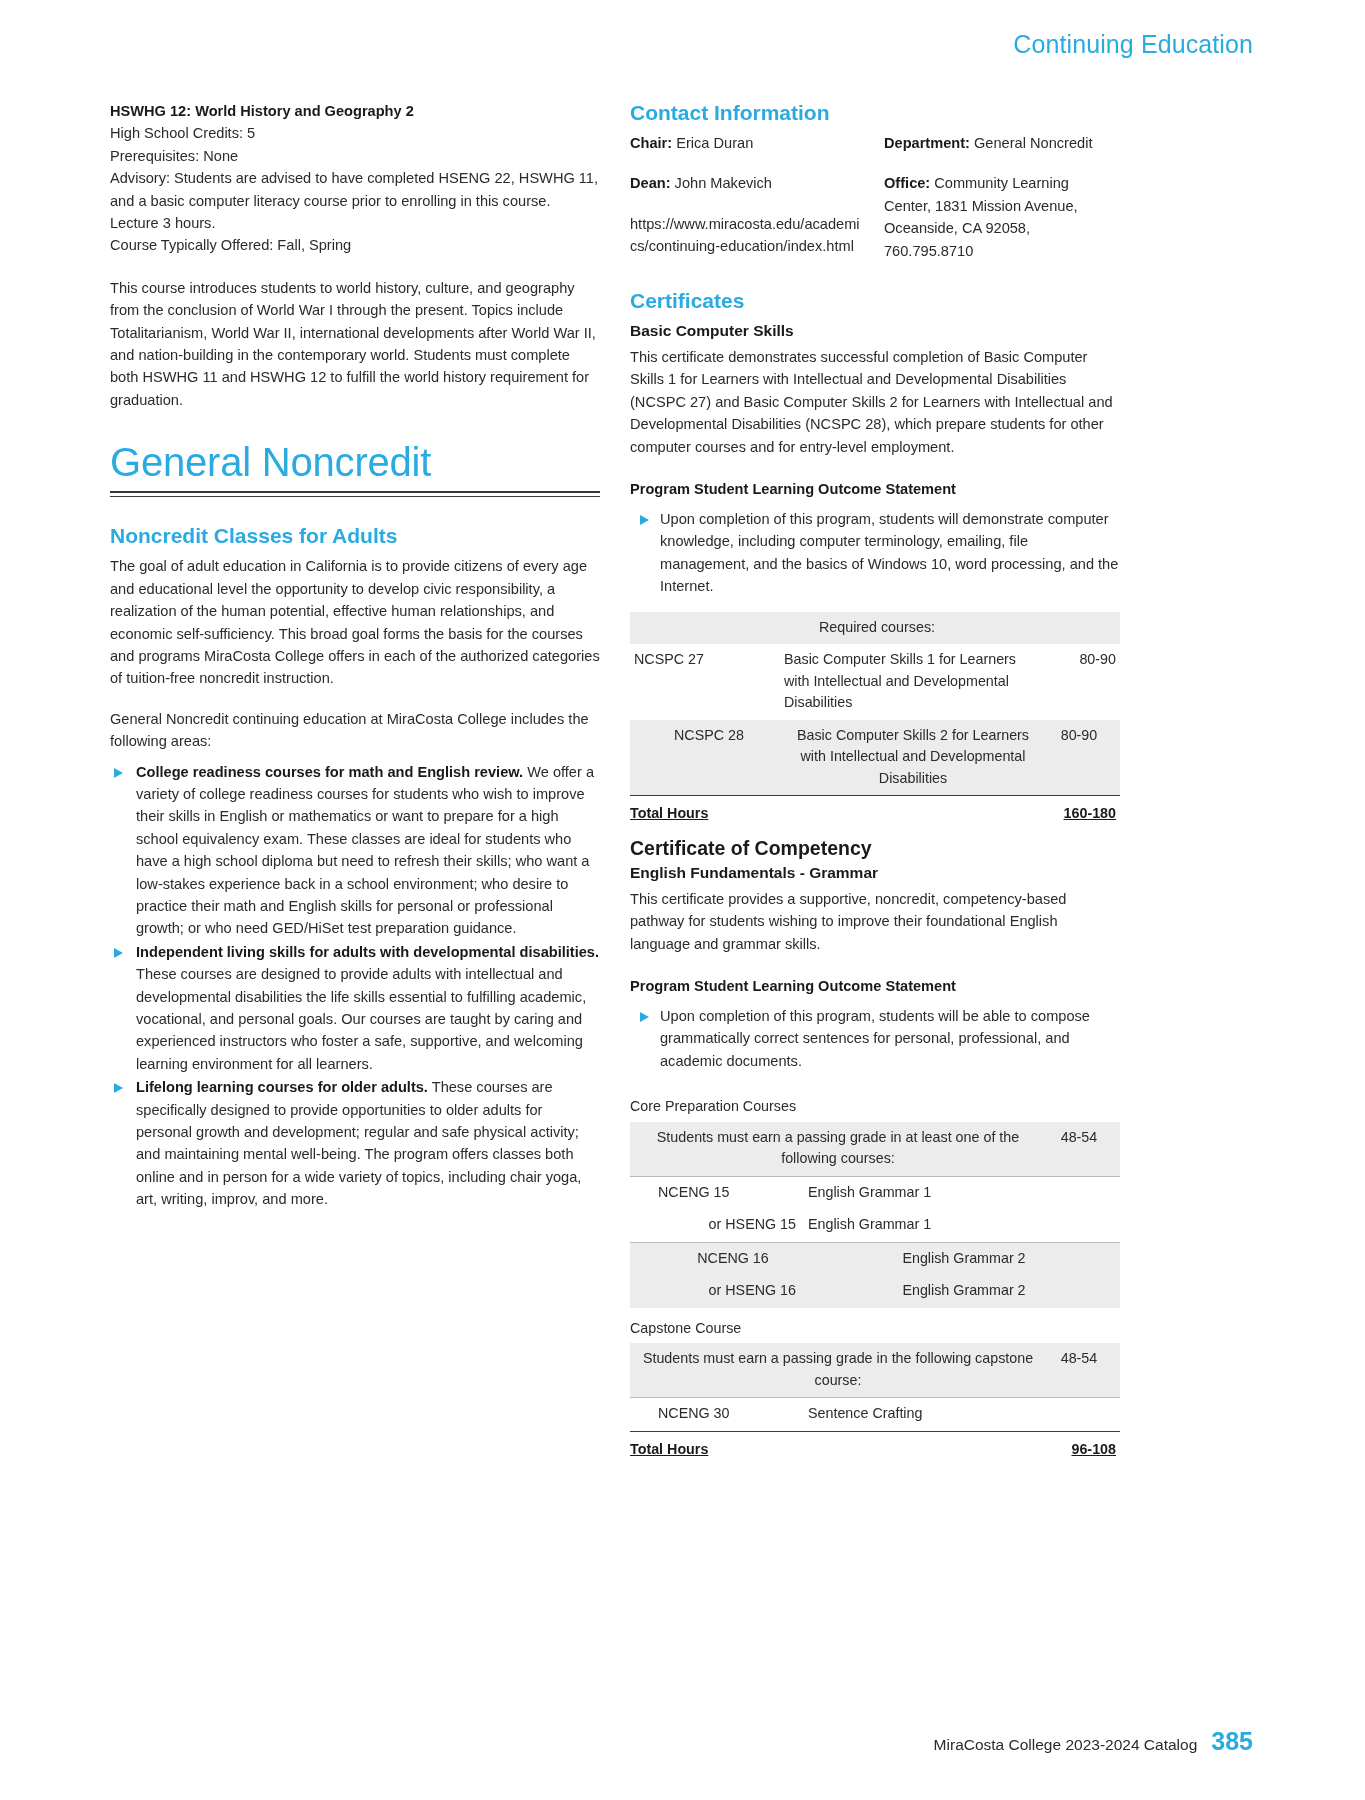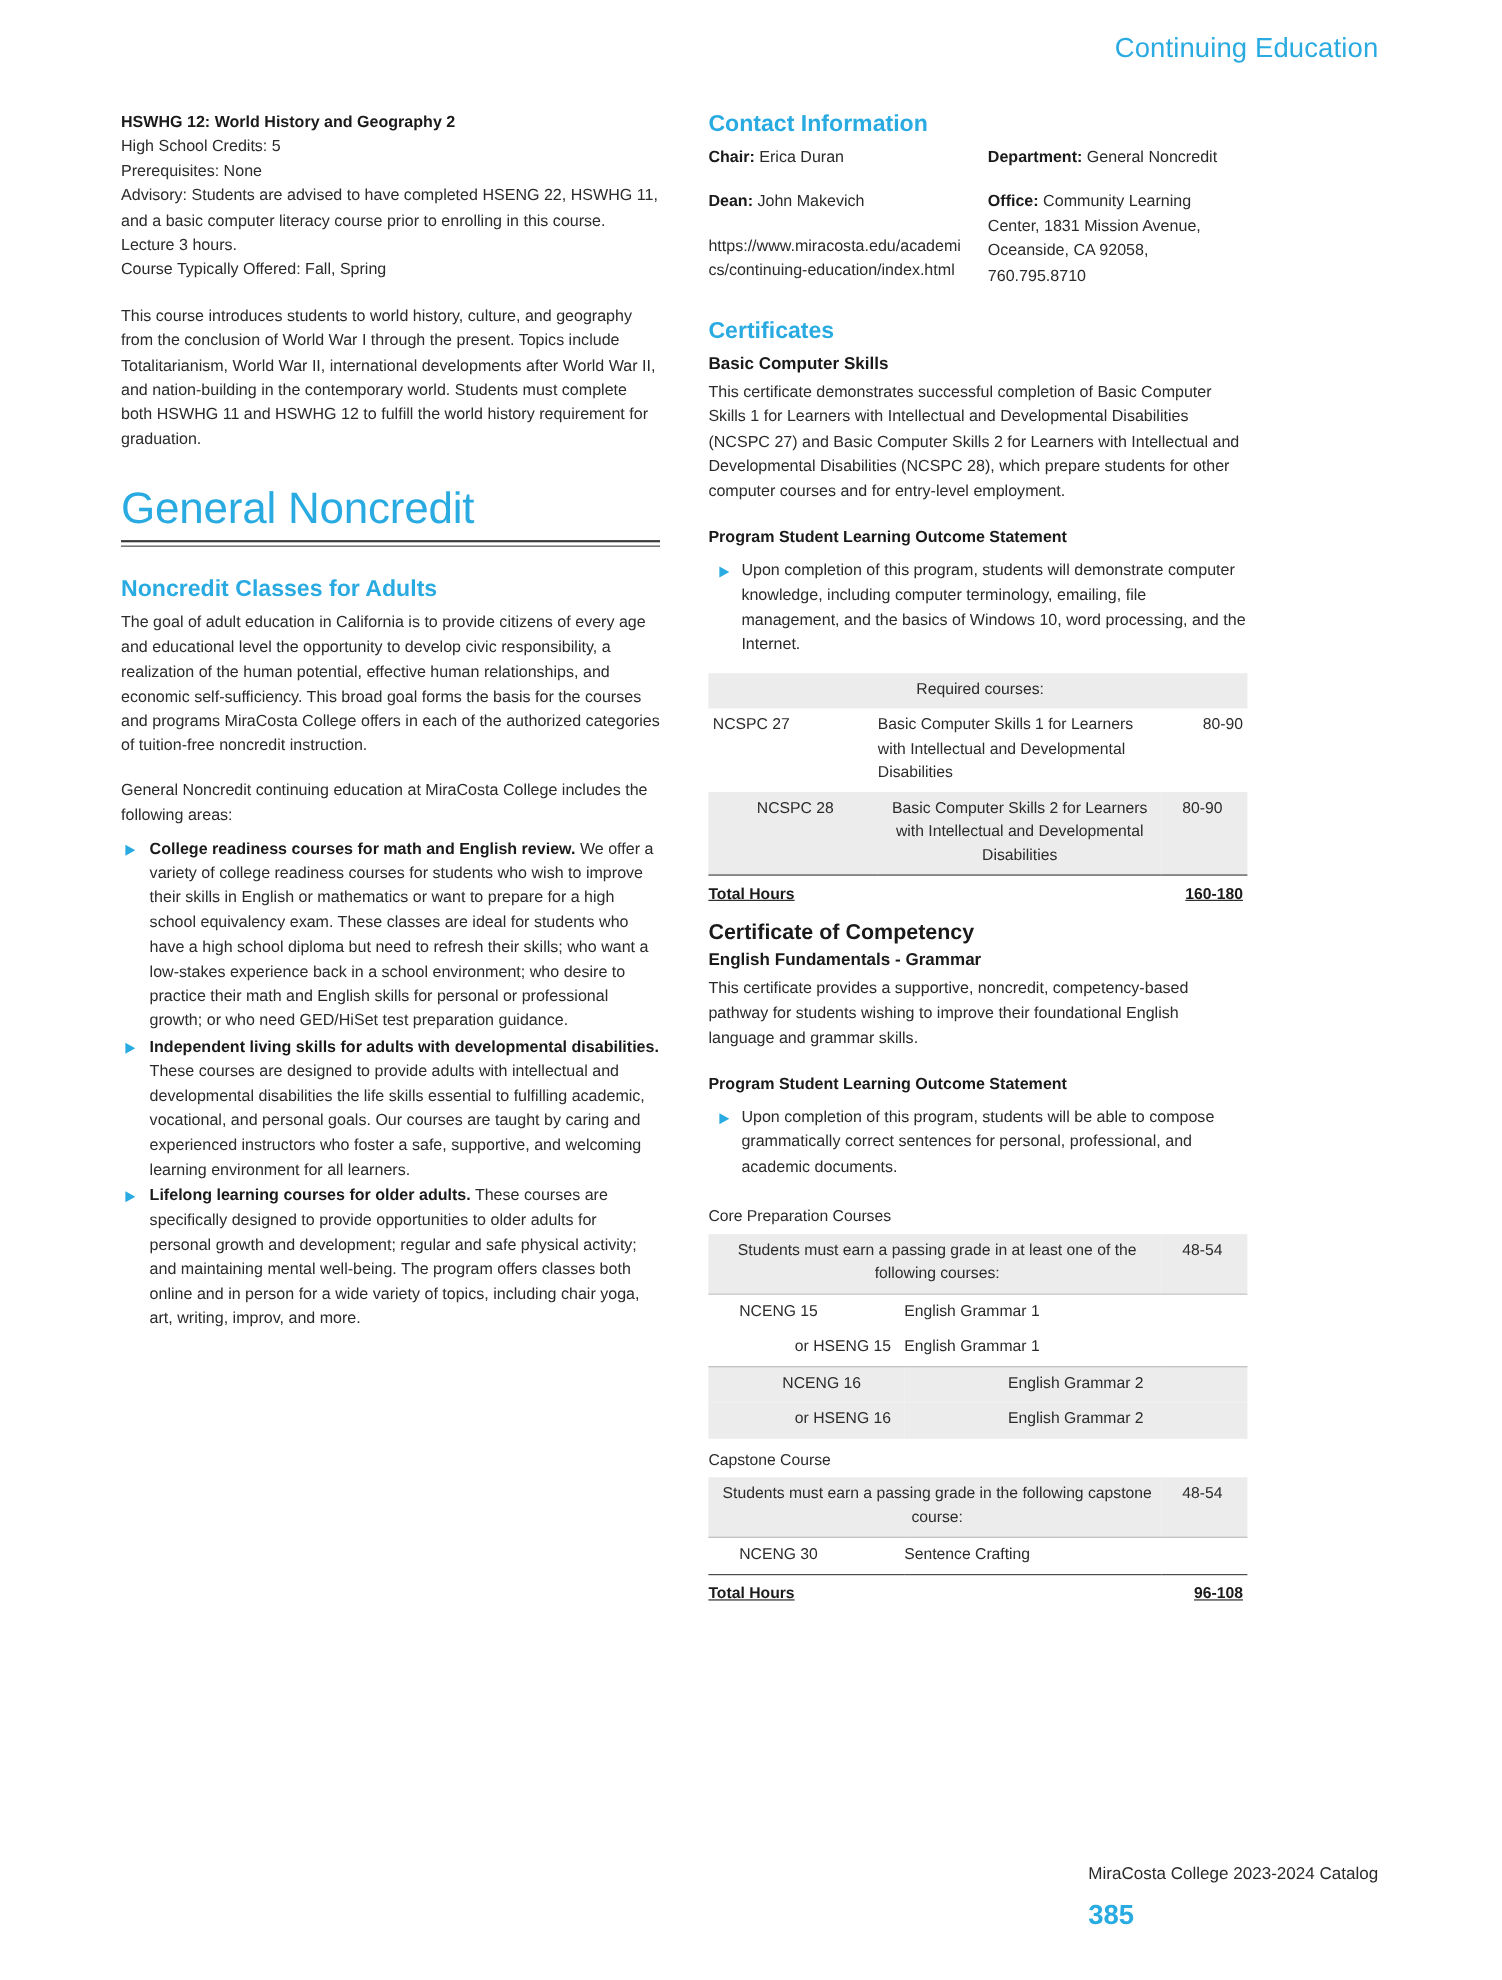--- a/index.html
+++ b/index.html
@@ -33,21 +33,21 @@
     white-space: nowrap;
   }
 
   
   .columns {
     position: absolute;
     top: 100px;
     left: 110px;
     width: 1010px;
     display: flex;
-    gap: 44px;
+    gap: 30px;
     align-items: flex-start;
   }
   .col {
     width: 490px;
     flex: 0 0 490px;
   }
 
   
   p, div.para {
     margin: 0;
@@ -186,21 +186,20 @@
   }
 
   
   .footer {
     position: absolute;
     bottom: 44px;
     right: 112px;
     display: flex;
     align-items: baseline;
     gap: 14px;
-    flex-direction: column;
   }
   .footer .fl {
     font-size: 15.5px;
     color: #2b2b2b;
   }
   .footer .pgnum {
     font-size: 25px;
     font-weight: bold;
     color: #29abe2;
   }

